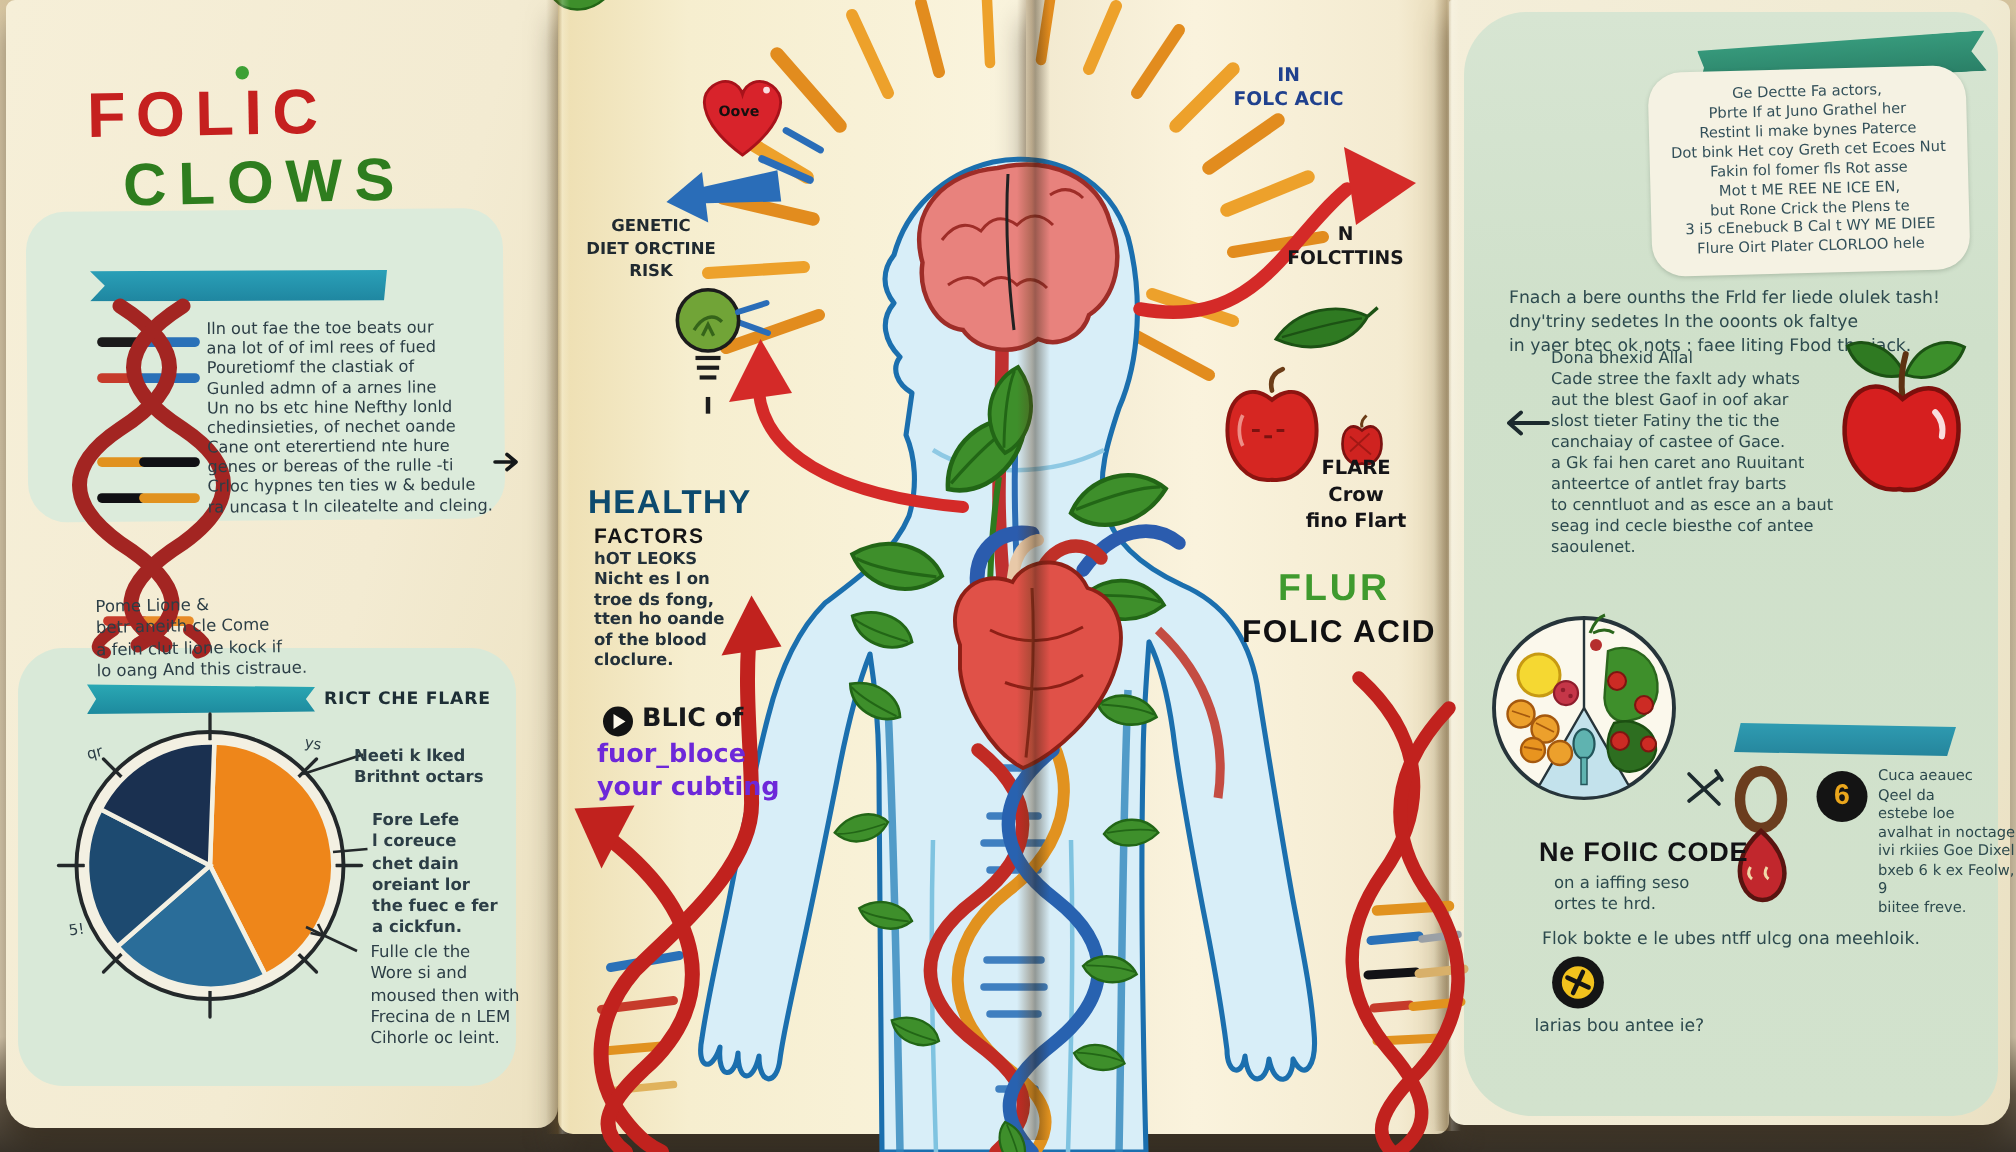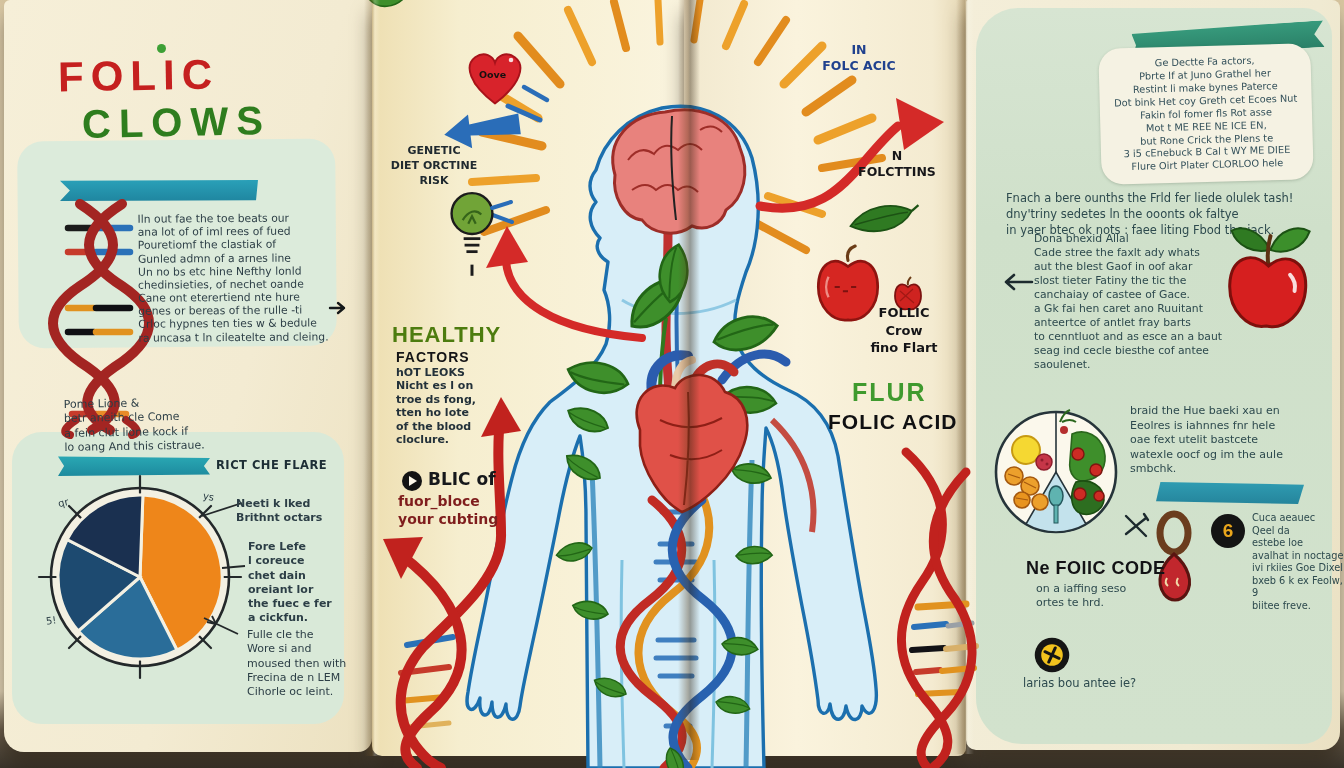--- a/index.html
+++ b/index.html
@@ -267,35 +267,35 @@
     <path d="M 18,34 C 24,24 32,22 38,28 M 24,38 L 28,30 L 32,38" fill="none" stroke="#35641a" stroke-width="2.4"></path>
     <line x1="19" y1="54" x2="37" y2="54" stroke="#1c1c1c" stroke-width="3"></line>
     <line x1="20" y1="61" x2="36" y2="61" stroke="#1c1c1c" stroke-width="3"></line>
     <line x1="22" y1="68" x2="34" y2="68" stroke="#1c1c1c" stroke-width="3"></line>
     <line x1="28" y1="82" x2="28" y2="94" stroke="#1c1c1c" stroke-width="3.2"></line>
   </svg>
   <svg class="abs z4" style="left:490px;top:198px;" width="24" height="14" viewBox="0 0 24 14">
     <line x1="2" y1="10" x2="21" y2="4" stroke="#2a6db8" stroke-width="4" stroke-linecap="round"></line>
   </svg>
 
-  <div class="abs z6 print" style="left:392px;top:322px;font-size:22px;font-weight:900;color:#4d7c0f;letter-spacing:1px;">HEALTHY</div>
+  <div class="abs z6 print" style="left:392px;top:322px;font-size:22px;font-weight:900;color:#0c4a6e;letter-spacing:1px;">HEALTHY</div>
   <div class="abs z6 print" style="left:396px;top:349px;font-size:14px;font-weight:900;color:#141416;letter-spacing:1px;">FACTORS</div>
   <div class="abs z6 hw" style="left:396px;top:366px;width:95px;font-size:11px;font-weight:600;line-height:1.22;color:#23313a;">hOT LEOKS
 Nicht es l on
 troe ds fong,
-tten ho lote
+tten ho oande
 of the blood
 cloclure.</div>
 
   <svg class="abs z6" style="left:401px;top:470px;" width="22" height="22" viewBox="0 0 22 22">
     <circle cx="11" cy="11" r="10" fill="#131313"></circle>
       <polygon points="8,6 16,11 8,16" fill="#fdf8ea"></polygon>
   </svg>
   <div class="abs z6 hw" style="left:428px;top:468px;font-size:17px;font-weight:800;color:#16181b;">BLIC of</div>
-  <div class="abs z6 hw" style="left:398px;top:492px;font-size:14px;font-weight:600;color:#7f1d1d;">fuor_bloce
+  <div class="abs z6 hw" style="left:398px;top:492px;font-size:17px;font-weight:600;color:#6d28d9;">fuor_bloce
 your cubting</div>
 
   <svg class="abs z4" style="left:375px;top:395px;" width="160" height="373" viewBox="0 0 160 373">
     <g stroke-linecap="round">
       <line x1="32" y1="250" x2="78" y2="242" stroke="#2a71b8" stroke-width="6"></line>
       <line x1="26" y1="278" x2="74" y2="272" stroke="#c63b2b" stroke-width="6"></line>
       <line x1="24" y1="306" x2="70" y2="302" stroke="#e1921f" stroke-width="6"></line>
       <line x1="34" y1="332" x2="74" y2="328" stroke="#e0b25c" stroke-width="5"></line>
       <path d="M 126,14 C 120,60 126,100 126,138 C 128,182 78,222 48,252 C 22,282 18,320 40,350 C 52,366 60,370 66,373" fill="none" stroke="#c1221e" stroke-width="10"></path>
       <polygon points="126,2 106,42 146,36" fill="#c1221e"></polygon>
@@ -317,21 +317,21 @@
     <path d="M33,16 C31,8 35,4 40,2" fill="none" stroke="#6b3c17" stroke-width="3" stroke-linecap="round"></path>
     <path d="M33,22 C18,10 4,20 4,42 C4,62 18,76 33,74 C48,76 62,62 62,42 C62,20 48,10 33,22 Z" fill="#d62622" stroke="#8e1410" stroke-width="2.6"></path>
     <path d="M14,32 C11,38 11,46 14,52" fill="none" stroke="#f4a9a0" stroke-width="2.4" opacity=".8"></path>
     <path d="M20,42 h5 M28,46 h5 M36,42 h5" stroke="#7c1210" stroke-width="2"></path>
   </svg>
   <svg class="abs z6" style="left:893px;top:276px;" width="30" height="36" viewBox="0 0 30 36">
     <path d="M15,9 C14,5 16,3 18,1" fill="none" stroke="#6b3c17" stroke-width="2"></path>
     <path d="M15,11 C8,5 2,10 2,20 C2,29 8,35 15,33 C22,35 28,29 28,20 C28,10 22,5 15,11 Z" fill="#cf2320" stroke="#7c1210" stroke-width="1.8"></path>
     <path d="M7,15 l14,12 M7,25 l13,-12" stroke="#8e1410" stroke-width="1.2" opacity=".7"></path>
   </svg>
-  <div class="abs z6 hw" style="left:858px;top:304px;width:92px;text-align:center;font-size:13px;font-weight:700;color:#141417;line-height:1.35;">FOLLIC
+  <div class="abs z6 hw" style="left:858px;top:304px;width:92px;text-align:center;font-size:13px;font-weight:700;color:#141417;line-height:1.35;">FLARE
 Crow
 fino Flart</div>
   <div class="abs z6 print" style="left:852px;top:378px;font-size:25px;font-weight:900;color:#3f9a2e;letter-spacing:2px;">FLUR</div>
   <div class="abs z6 print" style="left:828px;top:410px;font-size:21px;font-weight:900;color:#101012;letter-spacing:1px;">FOLIC ACID</div>
 
   <svg class="abs z6" style="left:888px;top:442px;" width="108" height="326" viewBox="0 0 108 326">
     <g stroke-linecap="round">
       <line x1="30" y1="165" x2="78" y2="162" stroke="#e1921f" stroke-width="7"></line>
       <line x1="26" y1="185" x2="58" y2="182" stroke="#2a71b8" stroke-width="6"></line>
         <line x1="60" y1="184" x2="84" y2="181" stroke="#9aa0a6" stroke-width="5"></line>
@@ -377,25 +377,20 @@
 to cenntluot and as esce an a baut
 seag ind cecle biesthe cof antee
 saoulenet.</div>
   <svg class="abs z5" style="left:1222px;top:220px;transform:rotate(2deg);" width="92" height="116" viewBox="0 0 92 112">
     <path d="M46,26 C36,8 18,4 8,10 C14,26 32,32 46,28 Z" fill="#2f7a22" stroke="#1c5214" stroke-width="2"></path>
     <path d="M48,26 C56,6 74,2 86,8 C80,26 62,32 48,28 Z" fill="#3c8f2b" stroke="#1c5214" stroke-width="2"></path>
     <path d="M46,44 C44,32 45,22 47,14" fill="none" stroke="#5d3212" stroke-width="4" stroke-linecap="round"></path>
     <path d="M46,44 C28,28 8,38 8,64 C8,90 28,108 46,104 C64,108 84,90 84,64 C84,38 64,28 46,44 Z" fill="#d61f1f" stroke="#7e0f0c" stroke-width="3"></path>
     <path d="M68,52 C72,56 74,62 73,68" fill="none" stroke="#ffffff" stroke-width="4" opacity=".85" stroke-linecap="round"></path>
   </svg>
-  <div class="abs z5 hw" style="left:1130px;top:404px;width:210px;font-size:11px;line-height:1.32;color:#2d4a4e;">braid the Hue baeki xau en
-Eeolres is iahnnes fnr hele
-oae fext utelit bastcete
-watexle oocf og im the aule
-smbchk.</div>
 
   <svg class="abs z5" style="left:992px;top:408px;" width="128" height="128" viewBox="0 0 128 128">
     <circle cx="64" cy="64" r="60" fill="#fbf8ec" stroke="#26343a" stroke-width="2.6"></circle>
     <path d="M64,64 L34,116 A60,60 0 0 0 94,116 Z" fill="#c3e2ec" stroke="#26343a" stroke-width="1.6"></path>
     <line x1="64" y1="64" x2="64" y2="5" stroke="#26343a" stroke-width="1.6"></line>
     <ellipse cx="64" cy="88" rx="7" ry="10" fill="#5fb3b0" stroke="#23565b" stroke-width="1.5"></ellipse>
     <rect x="62" y="97" width="4" height="18" fill="#5fb3b0" stroke="#23565b" stroke-width="1"></rect>
     <circle cx="34" cy="42" r="14" fill="#f5d832" stroke="#c79a12" stroke-width="2"></circle>
     <circle cx="22" cy="68" r="9" fill="#eca02c" stroke="#a5590e" stroke-width="1.6"></circle>
     <circle cx="38" cy="78" r="9" fill="#eca02c" stroke="#a5590e" stroke-width="1.6"></circle>
@@ -434,20 +429,21 @@
 estebe loe
 avalhat in noctage
 ivi rkiies Goe Dixel
 bxeb 6 k ex Feolw, 9
 biitee freve.</div>
 
   <div class="abs z5 print" style="left:1026px;top:558px;font-size:18px;font-weight:900;color:#121215;letter-spacing:.5px;text-align:right;">Ne FOlIC CODE</div>
   <div class="abs z5 hw" style="left:1036px;top:582px;font-size:11px;line-height:1.3;color:#2d4a4e;">on a iaffing seso
 ortes te hrd.</div>
 
+  <div class="abs z5 hw" style="left:1028px;top:618px;width:312px;font-size:11.5px;color:#2d4a4e;">Flok bokte e le ubes ntff ulcg ona meehloik.</div>
   <svg class="abs z5" style="left:1033px;top:636px;" width="38" height="38" viewBox="0 0 44 44">
     <circle cx="22" cy="22" r="20" fill="#151515"></circle>
     <circle cx="22" cy="22" r="12.5" fill="#f2c21d"></circle>
     <g transform="rotate(25 22 22)">
         <path d="M22,13 V31 M13,22 H31" stroke="#151515" stroke-width="3.5" stroke-linecap="round"></path>
       </g>
   </svg>
   <div class="abs z5 hw" style="left:1023px;top:676px;font-size:11.5px;color:#2d4a4e;">larias bou antee ie?</div>
 
 </div>

